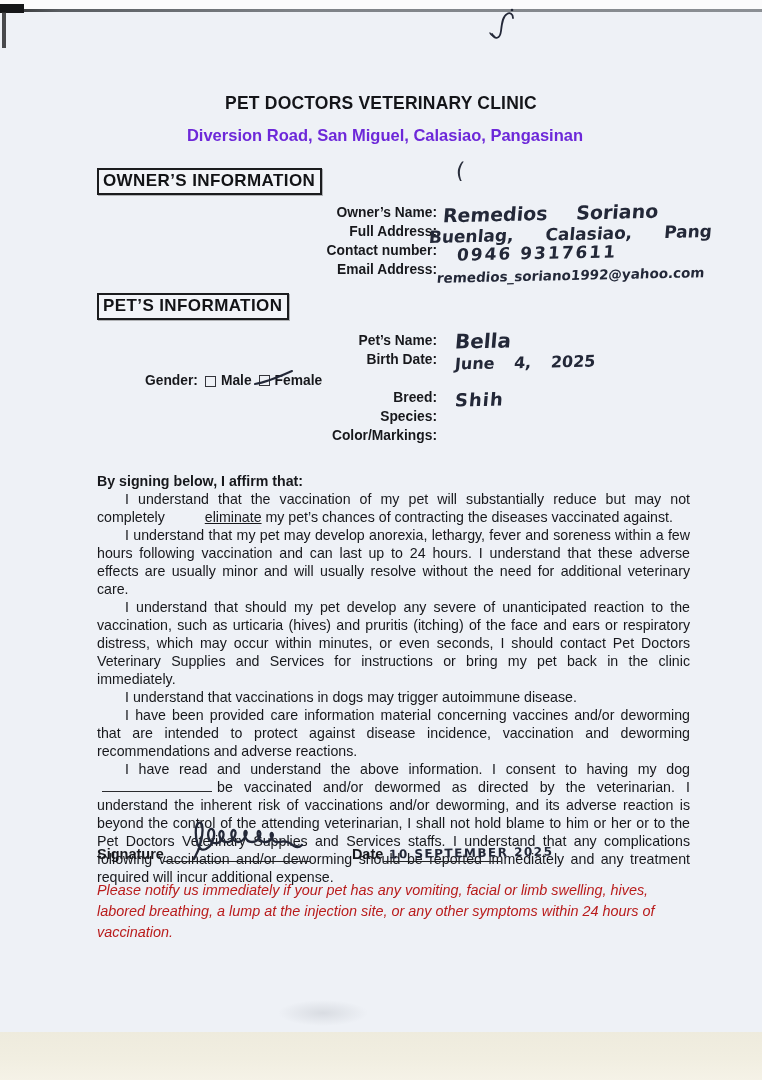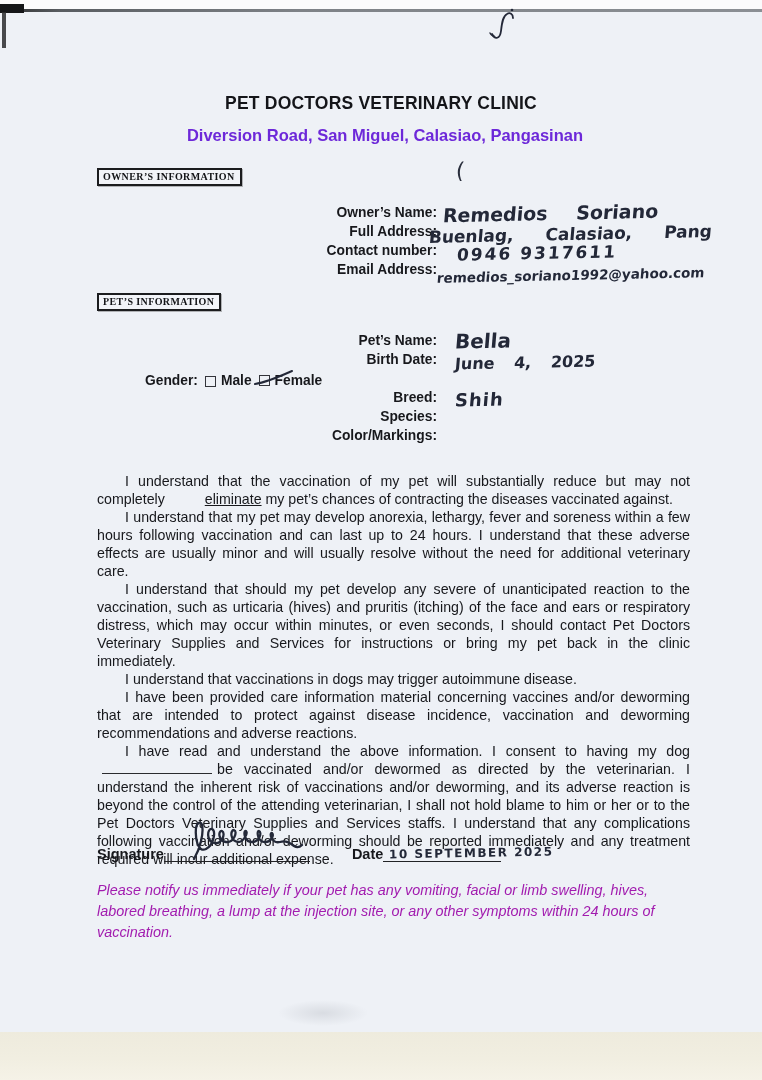--- a/index.html
+++ b/index.html
@@ -20,22 +20,22 @@
             transform:rotate(6deg);font-family:"DejaVu Sans",sans-serif;}
 
   
   .title{position:absolute;top:93px;left:0;width:100%;text-align:center;margin:0;
          font-size:17.5px;font-weight:bold;letter-spacing:.2px;color:#141519;}
   .subtitle{position:absolute;top:122px;left:0;width:100%;text-align:center;margin:4px;
          font-size:16.5px;font-weight:bold;color:#6d28d9;}
 
   
   .section-label{position:absolute;left:97px;display:inline-block;border:2px solid #1b1c1e;
-         padding:1px 5px 2px 4px;font-family:Liberation Serif, serif;font-weight:bold;
-         font-size:10px;letter-spacing:.4px;color:#121316;background:rgba(255,255,255,.25);
+         padding:1px 5px 2px 4px;font-family:Liberation Sans, sans-serif;font-weight:bold;
+         font-size:17px;letter-spacing:.4px;color:#121316;background:rgba(255,255,255,.25);
          box-shadow:1px 1px 0 rgba(60,60,60,.35);}
   .owner-label{top:168px;}
   .pet-label{top:293px;}
 
   
   .fields{position:absolute;left:145px;width:292px;}
   .owner-fields{top:205px;}
   .pet-fields{top:333px;}
   .frow{display:flex;align-items:flex-end;height:19px;font-size:13.8px;font-weight:bold;flex-direction:column;}
   .flabel{white-space:nowrap;color:#17181c;}
@@ -169,20 +169,21 @@
       <span class="flabel">Species:</span>
       <span class="fline"></span>
     </div>
     <div class="frow">
       <span class="flabel">Color/Markings:</span>
       <span class="fline"></span>
     </div>
   </div>
 
   <div class="affirm">
+    <p class="affirm-head">By signing below, I affirm that:</p>
     <p class="para"><span>I understand that the vaccination of my pet will substantially reduce but may not completely </span><span class="u">eliminate</span><span> my pet’s chances of contracting the diseases vaccinated against.</span></p>
     <p class="para">I understand that my pet may develop anorexia, lethargy, fever and soreness within a few hours following vaccination and can last up to 24 hours. I understand that these adverse effects are usually minor and will usually resolve without the need for additional veterinary care.</p>
     <p class="para">I understand that should my pet develop any severe of unanticipated reaction to the vaccination, such as urticaria (hives) and pruritis (itching) of the face and ears or respiratory distress, which may occur within minutes, or even seconds, I should contact Pet Doctors Veterinary Supplies and Services for instructions or bring my pet back in the clinic immediately.</p>
     <p class="para">I understand that vaccinations in dogs may trigger autoimmune disease.</p>
     <p class="para">I have been provided care information material concerning vaccines and/or deworming that are intended to protect against disease incidence, vaccination and deworming recommendations and adverse reactions.</p>
     <p class="para"><span>I have read and understand the above information. I consent to having my dog</span><span class="blankline"></span><span>be vaccinated and/or dewormed as directed by the veterinarian. I understand the inherent risk of vaccinations and/or deworming, and its adverse reaction is beyond the control of the attending veterinarian, I shall not hold blame to him or her or to the Pet Doctors Veterinary Supplies and Services staffs. I understand that any complications following vaccination and/or deworming should be reported immediately and any treatment required will incur additional expense.</span></p>
   </div>
 
   <div class="sigrow">
     <span>Signature</span>
@@ -191,16 +192,16 @@
         <path d="M22 40 C28 30 32 14 30 6 C29 2 25 3 24 9 C23 20 26 34 34 30 C42 26 44 12 40 10 C35 9 34 22 42 24 C50 26 54 14 50 12 C46 11 46 22 54 23 C62 24 66 12 62 11 C58 11 58 22 66 23 C72 23 76 14 74 12 C71 11 72 23 80 23 C88 23 90 13 87 12 C84 12 86 24 94 23 C100 22 102 16 100 14 C97 13 99 25 108 23 C114 21 118 24 122 27 C125 29 128 28 130 26" fill="none" stroke="#232838" stroke-width="2.3" stroke-linecap="round"></path>
       </svg>
     </span>
     <span class="sig-gap"></span>
     <span>Date</span>
     <span class="date-line">
       <span class="hw-date">10 SEPTEMBER 2025</span>
     </span>
   </div>
 
-  <p class="note" style="color: #a21caf;">Please notify us immediately if your pet has any vomiting, facial or limb swelling, hives, labored breathing, a lump at the injection site, or any other symptoms within 24 hours of vaccination.</p>
+  <p class="note" style="color: #b91c1c;">Please notify us immediately if your pet has any vomiting, facial or limb swelling, hives, labored breathing, a lump at the injection site, or any other symptoms within 24 hours of vaccination.</p>
 
   <div class="bottom-strip"></div>
 </div>
 
 </body></html>

